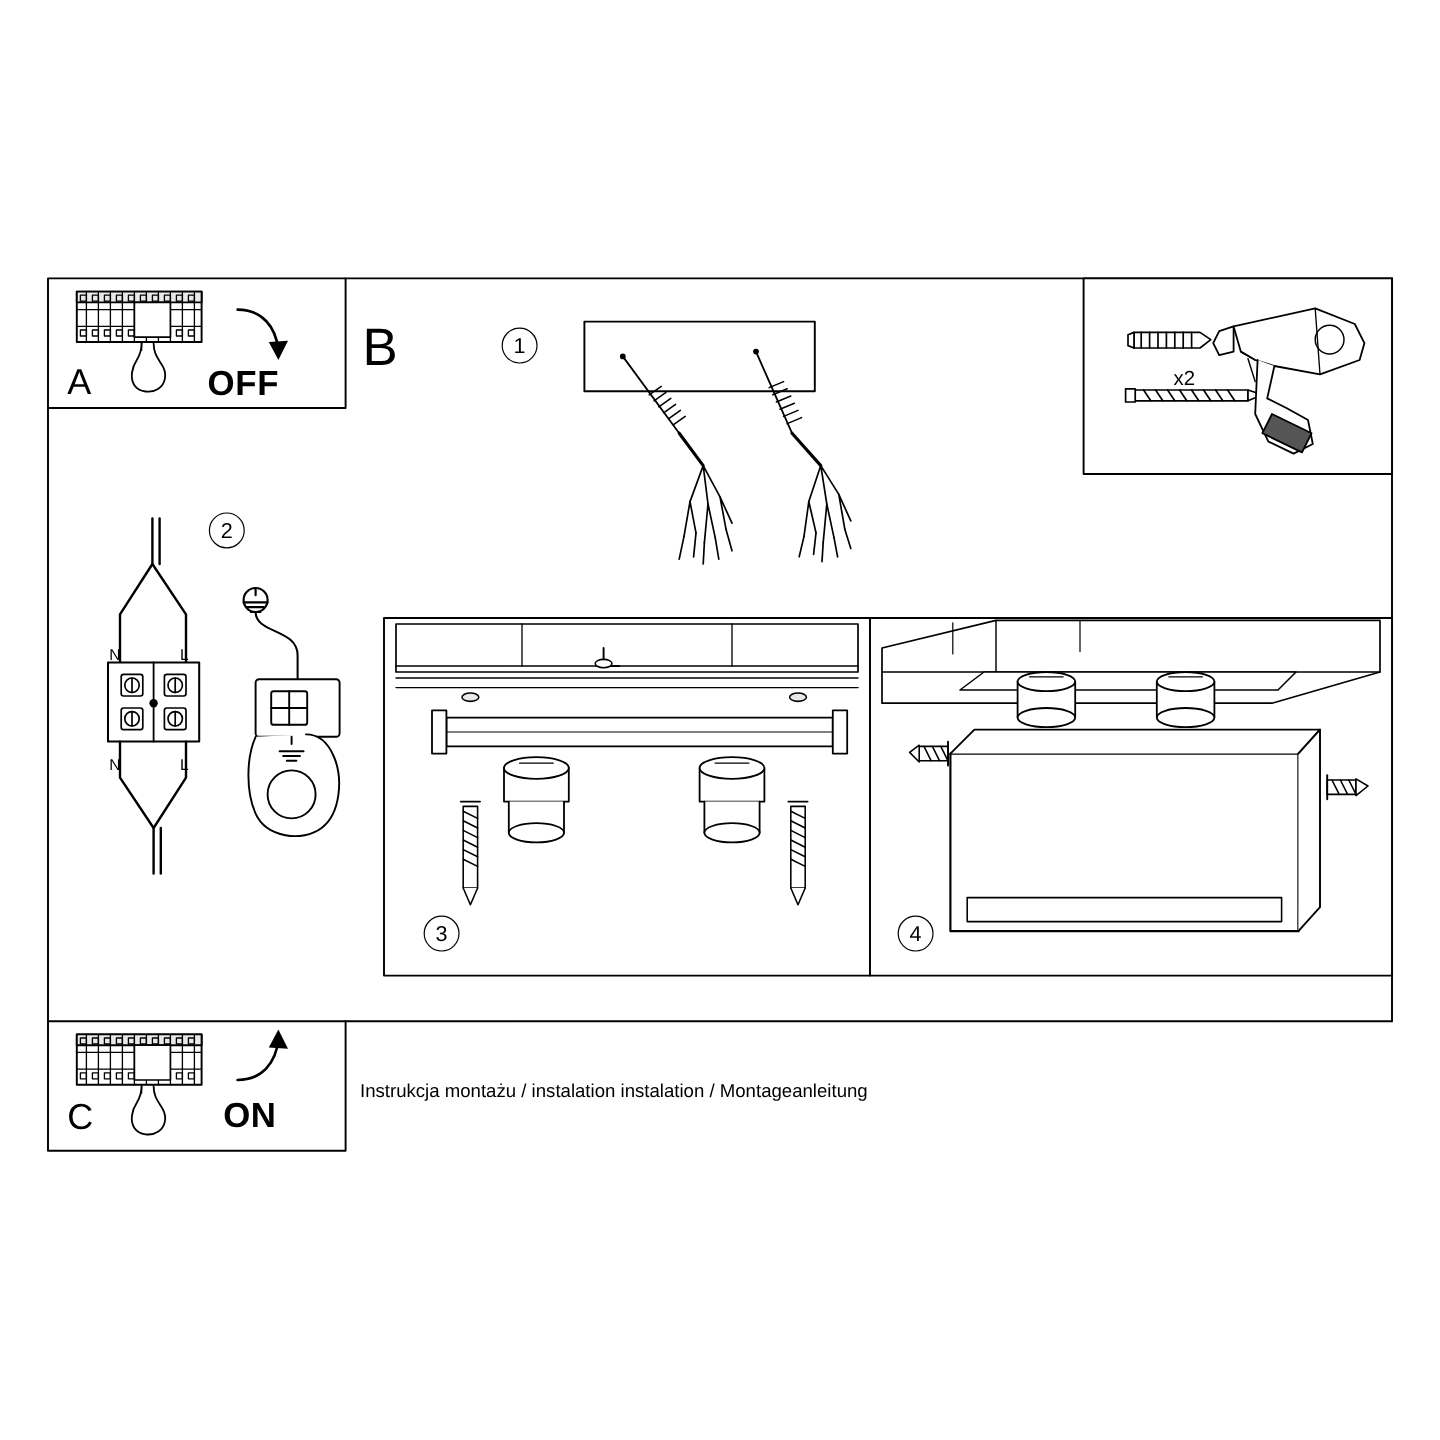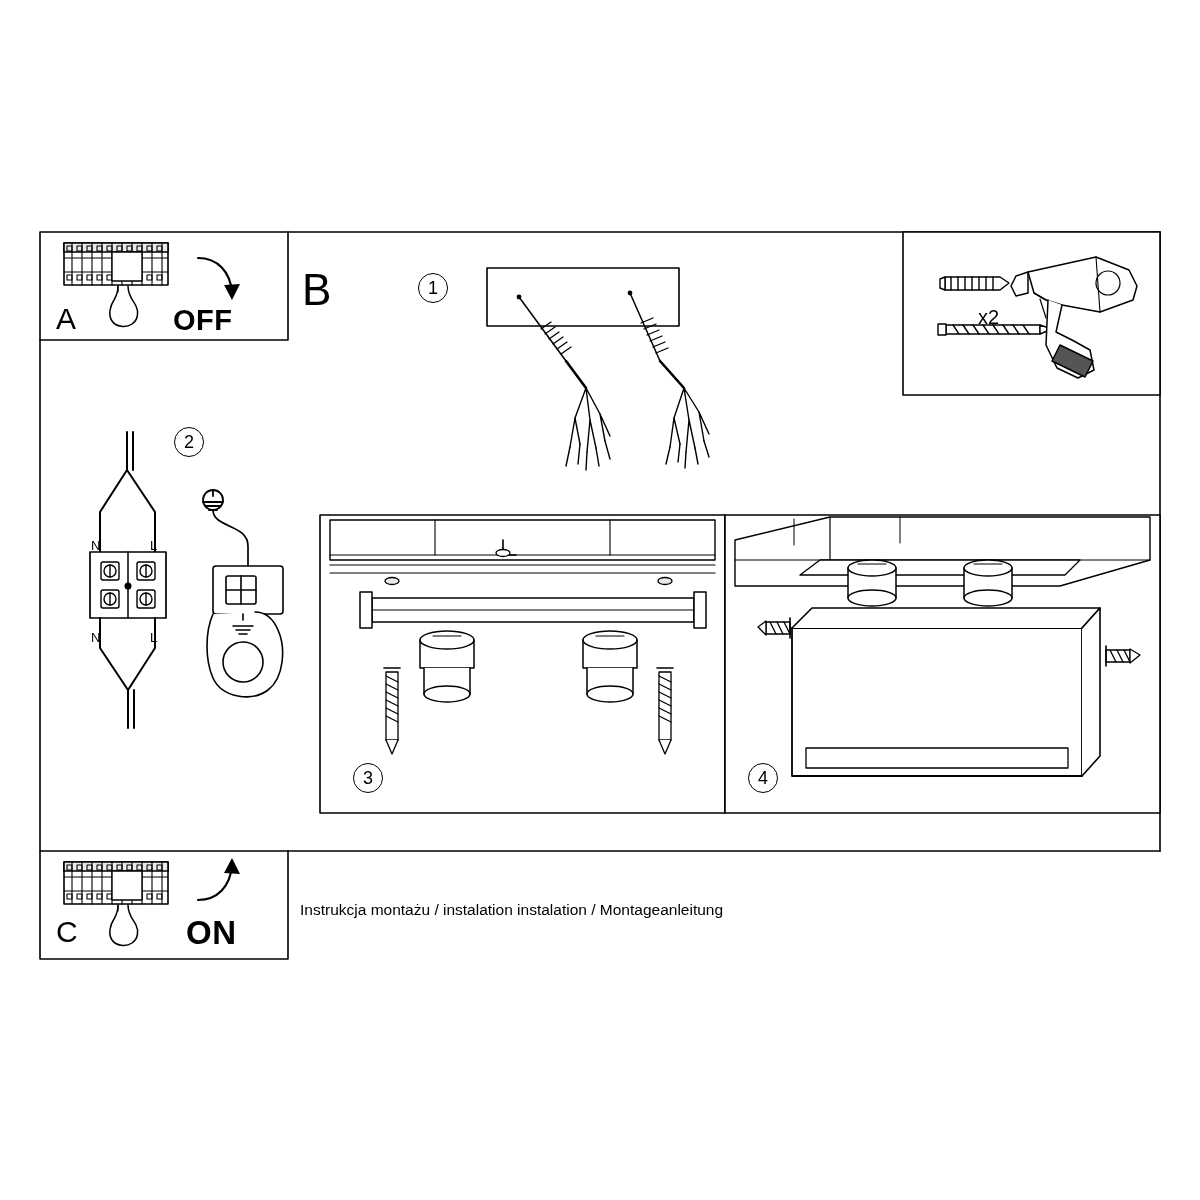--- a/index.html
+++ b/index.html
@@ -18,22 +18,22 @@
     position: absolute;
     font-family: "Liberation Sans", sans-serif;
     color: #000;
     white-space: pre;
     line-height: 1.25;
   }
   .lbl-A { left: 56px;  top: 300px; font-size: 30px; }
   .lbl-OFF{ left: 173px; top: 302px; font-size: 29px; font-weight: 700; letter-spacing: .5px;}
   .lbl-B { left: 302px; top: 262px; font-size: 44px; }
   .lbl-C { left: 56px;  top: 913px; font-size: 30px; }
-  .lbl-ON{ left: 186px; top: 912px; font-size: 33px; font-weight: 700; letter-spacing: .5px;}
-  .lbl-x2{ left: 978px; top: 305px; font-size: 20px; }
+  .lbl-ON{ left: 186px; top: 912px; font-size: 29px; font-weight: 700; letter-spacing: .5px;}
+  .lbl-x2{ left: 978px; top: 305px; font-size: 17px; }
   .lbl-n1{ left: 91px;  top: 538px; font-size: 13px; }
   .lbl-l1{ left: 150px; top: 538px; font-size: 13px; }
   .lbl-n2{ left: 91px;  top: 630px; font-size: 13px; }
   .lbl-l2{ left: 150px; top: 630px; font-size: 13px; }
 
   .caption {
     position: absolute;
     left: 300px; top: 898px;
     font-size: 15.5px;
     line-height: 1.55;

